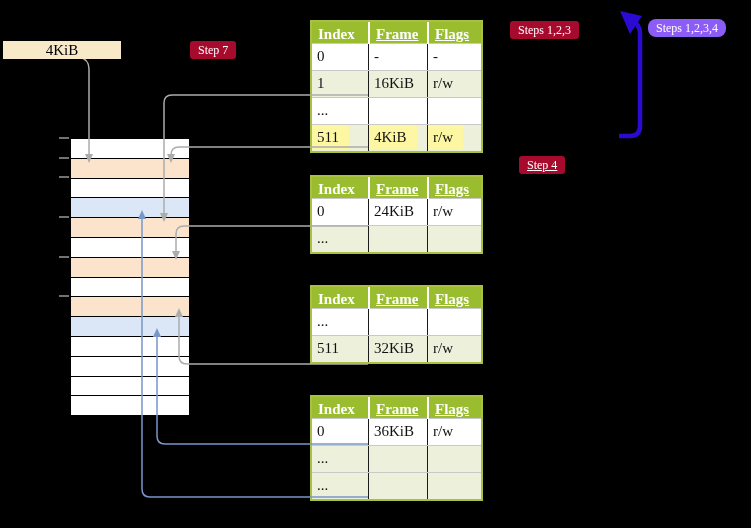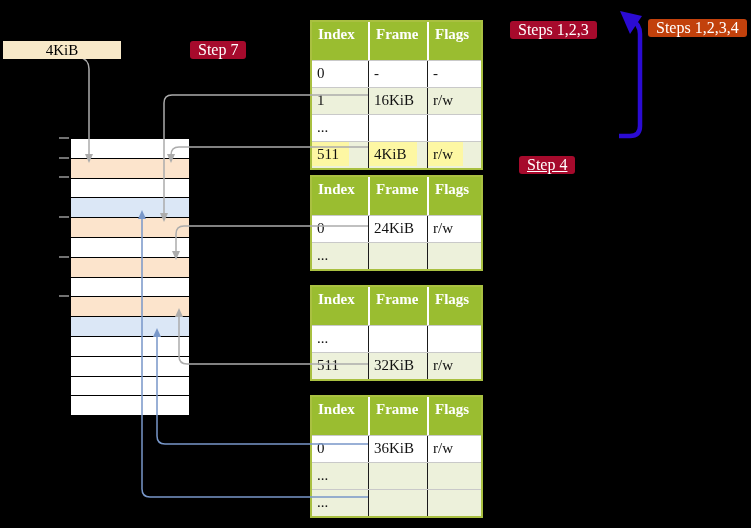--- a/index.html
+++ b/index.html
@@ -3,25 +3,25 @@
 <meta charset="utf-8">
 <style>
   html,body{margin:0;padding:0;}
   body{
     width:751px;height:528px;position:relative;overflow:hidden;
     background:#000;
     font-family:"Liberation Serif","DejaVu Serif",serif;
   }
   
   .badge{
-    position:absolute;z-index:3;color:#fff;font-size:16px;line-height:16px;
+    position:absolute;z-index:3;color:#fff;font-size:12px;line-height:16px;
     padding:1px 8px;border-radius:3px;white-space:nowrap;
   }
   .badge.red{background:#a60a2c;}
-  .badge.blue{background:#c2410c;}
+  .badge.blue{background:#8b5cf6;border-radius:8px;}
   #badge-step0{left:190px;top:41px;}
   #badge-steps123{left:510px;top:21px;}
   #badge-steps1234{left:648px;top:19px;}
   #badge-step4{left:519px;top:156px;text-decoration:underline;}
   
   .addr-label{
     position:absolute;left:3px;top:41px;width:118px;height:18px;z-index:3;
     background:#f8e9c9;color:#000;font-size:15px;line-height:18px;text-align:center;
   }
   
@@ -29,25 +29,25 @@
     position:absolute;left:70px;top:138px;width:120px;z-index:1;
     border:1px solid #000;box-sizing:border-box;
   }
   .mrow{height:18.8px;border-bottom:1px solid #000;}
   .mrow:last-child{border-bottom:none;}
   
   .ptable{
     position:absolute;left:310px;width:173px;z-index:1;box-sizing:border-box;
     border:2px solid #a9c041;background:#fff;font-size:15px;color:#111;
   }
-  .thead{display:grid;grid-template-columns:56px 59px 54px;background:#9abd30;height:38px;}
+  .thead{display:grid;grid-template-columns:56px 59px 54px;background:#9abd30;height:21px;}
   .thead .hcell{
     color:#fff;font-weight:bold;line-height:25px;padding-left:6px;box-sizing:border-box;
   }
-  .thead .hcell + .hcell{border-left:2px solid #fff;}
+  .thead .hcell + .hcell{border-left:2px solid #fff;text-decoration:underline;}
   .trow{display:grid;grid-template-columns:56px 59px 54px;height:26px;border-top:1px solid #c9c9c9;}
   .trow.tint{background:#edf1db;}
   .trow .cell{line-height:25px;padding-left:5px;box-sizing:border-box;overflow:hidden;}
   .trow .cell + .cell{border-left:1px solid #1b1b1b;}
   .hl{
     display:inline-block;background:#fdf7a3;line-height:24px;
     margin-left:-5px;padding-left:5px;padding-right:10px;
   }
   #table-1{top:20px;}
   #table-2{top:175px;}

